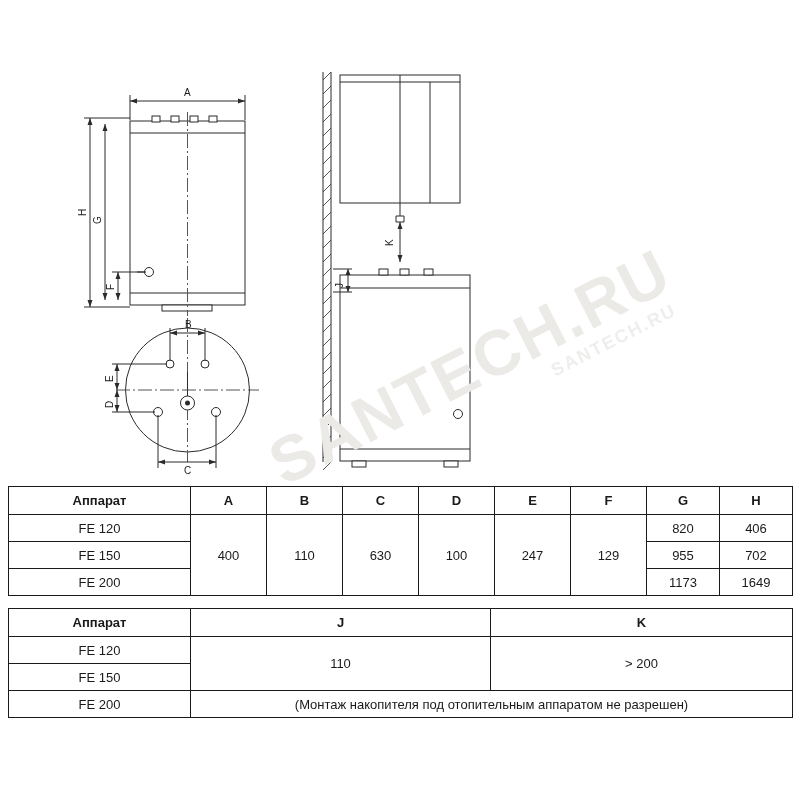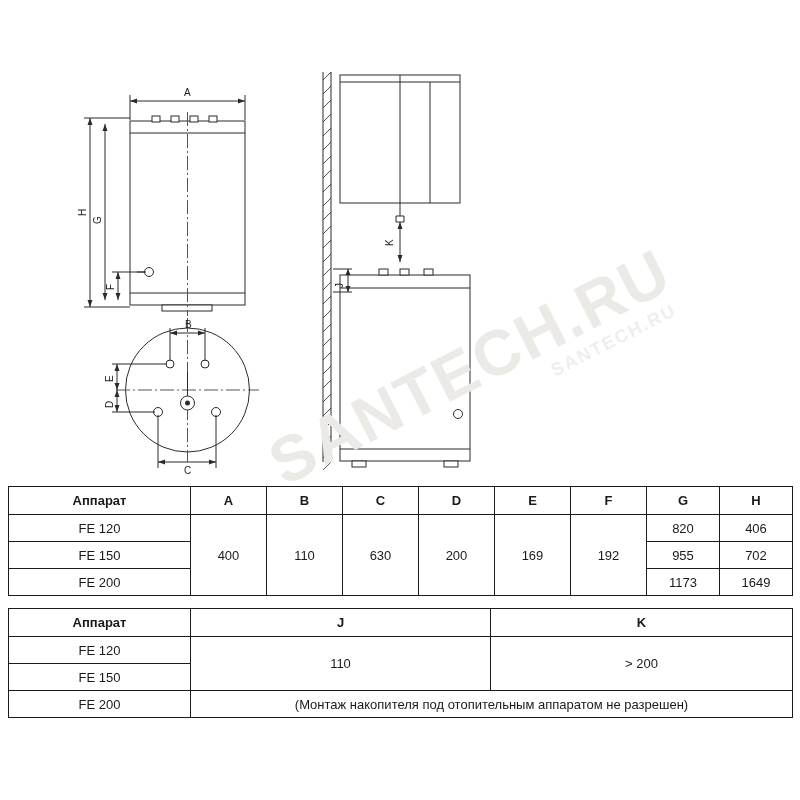--- a/index.html
+++ b/index.html
@@ -288,23 +288,23 @@
         <th>G</th>
         <th>H</th>
       </tr>
     </thead>
     <tbody>
       <tr>
         <td class="namecell">FE 120</td>
         <td rowspan="3">400</td>
         <td rowspan="3">110</td>
         <td rowspan="3">630</td>
-        <td rowspan="3">200</td>
-        <td rowspan="3">169</td>
-        <td rowspan="3">192</td>
+        <td rowspan="3">100</td>
+        <td rowspan="3">247</td>
+        <td rowspan="3">129</td>
         <td>820</td>
         <td>406</td>
       </tr>
       <tr>
         <td class="namecell">FE 150</td>
         <td>955</td>
         <td>702</td>
       </tr>
       <tr>
         <td class="namecell">FE 200</td>

